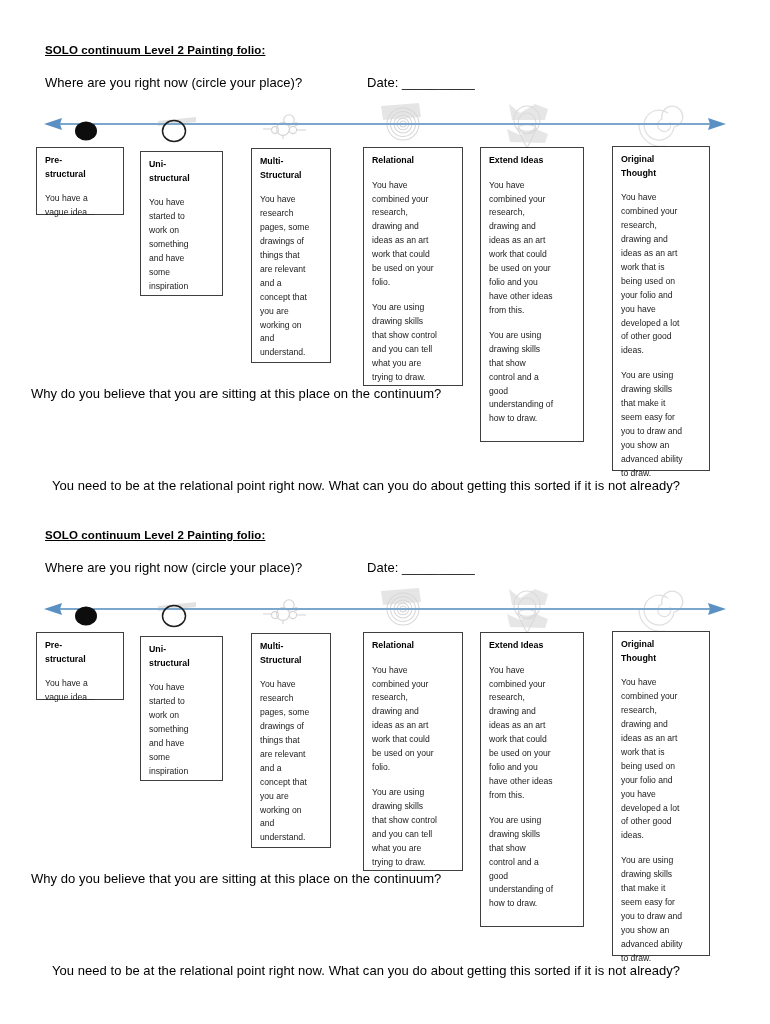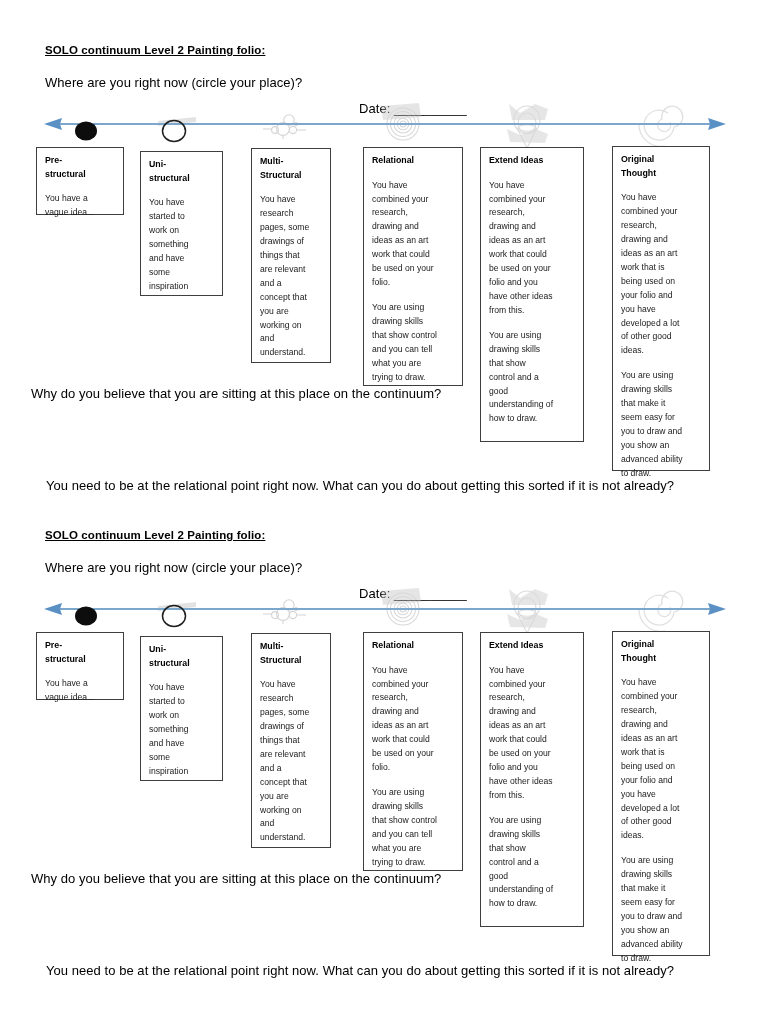--- a/index.html
+++ b/index.html
@@ -39,23 +39,23 @@
     text-decoration: underline;
     white-space: nowrap;
   }
   .prompt {
     position: absolute;
     font-size: 13px;
     white-space: nowrap;
     letter-spacing: 0.05px;
   }
   .prompt-where { left: 45px; }
-  .prompt-date  { left: 359px; margin-top: 26px; }
+  .prompt-date  { left: 367px; }
   .prompt-why   { left: 31px; }
-  .prompt-need  { left: 46px; }
+  .prompt-need  { left: 52px; }
 
   
   .continuum {
     position: absolute;
     left: 0;
     width: 770px;
     height: 56px;
   }
   .axis-svg {
     position: absolute;

